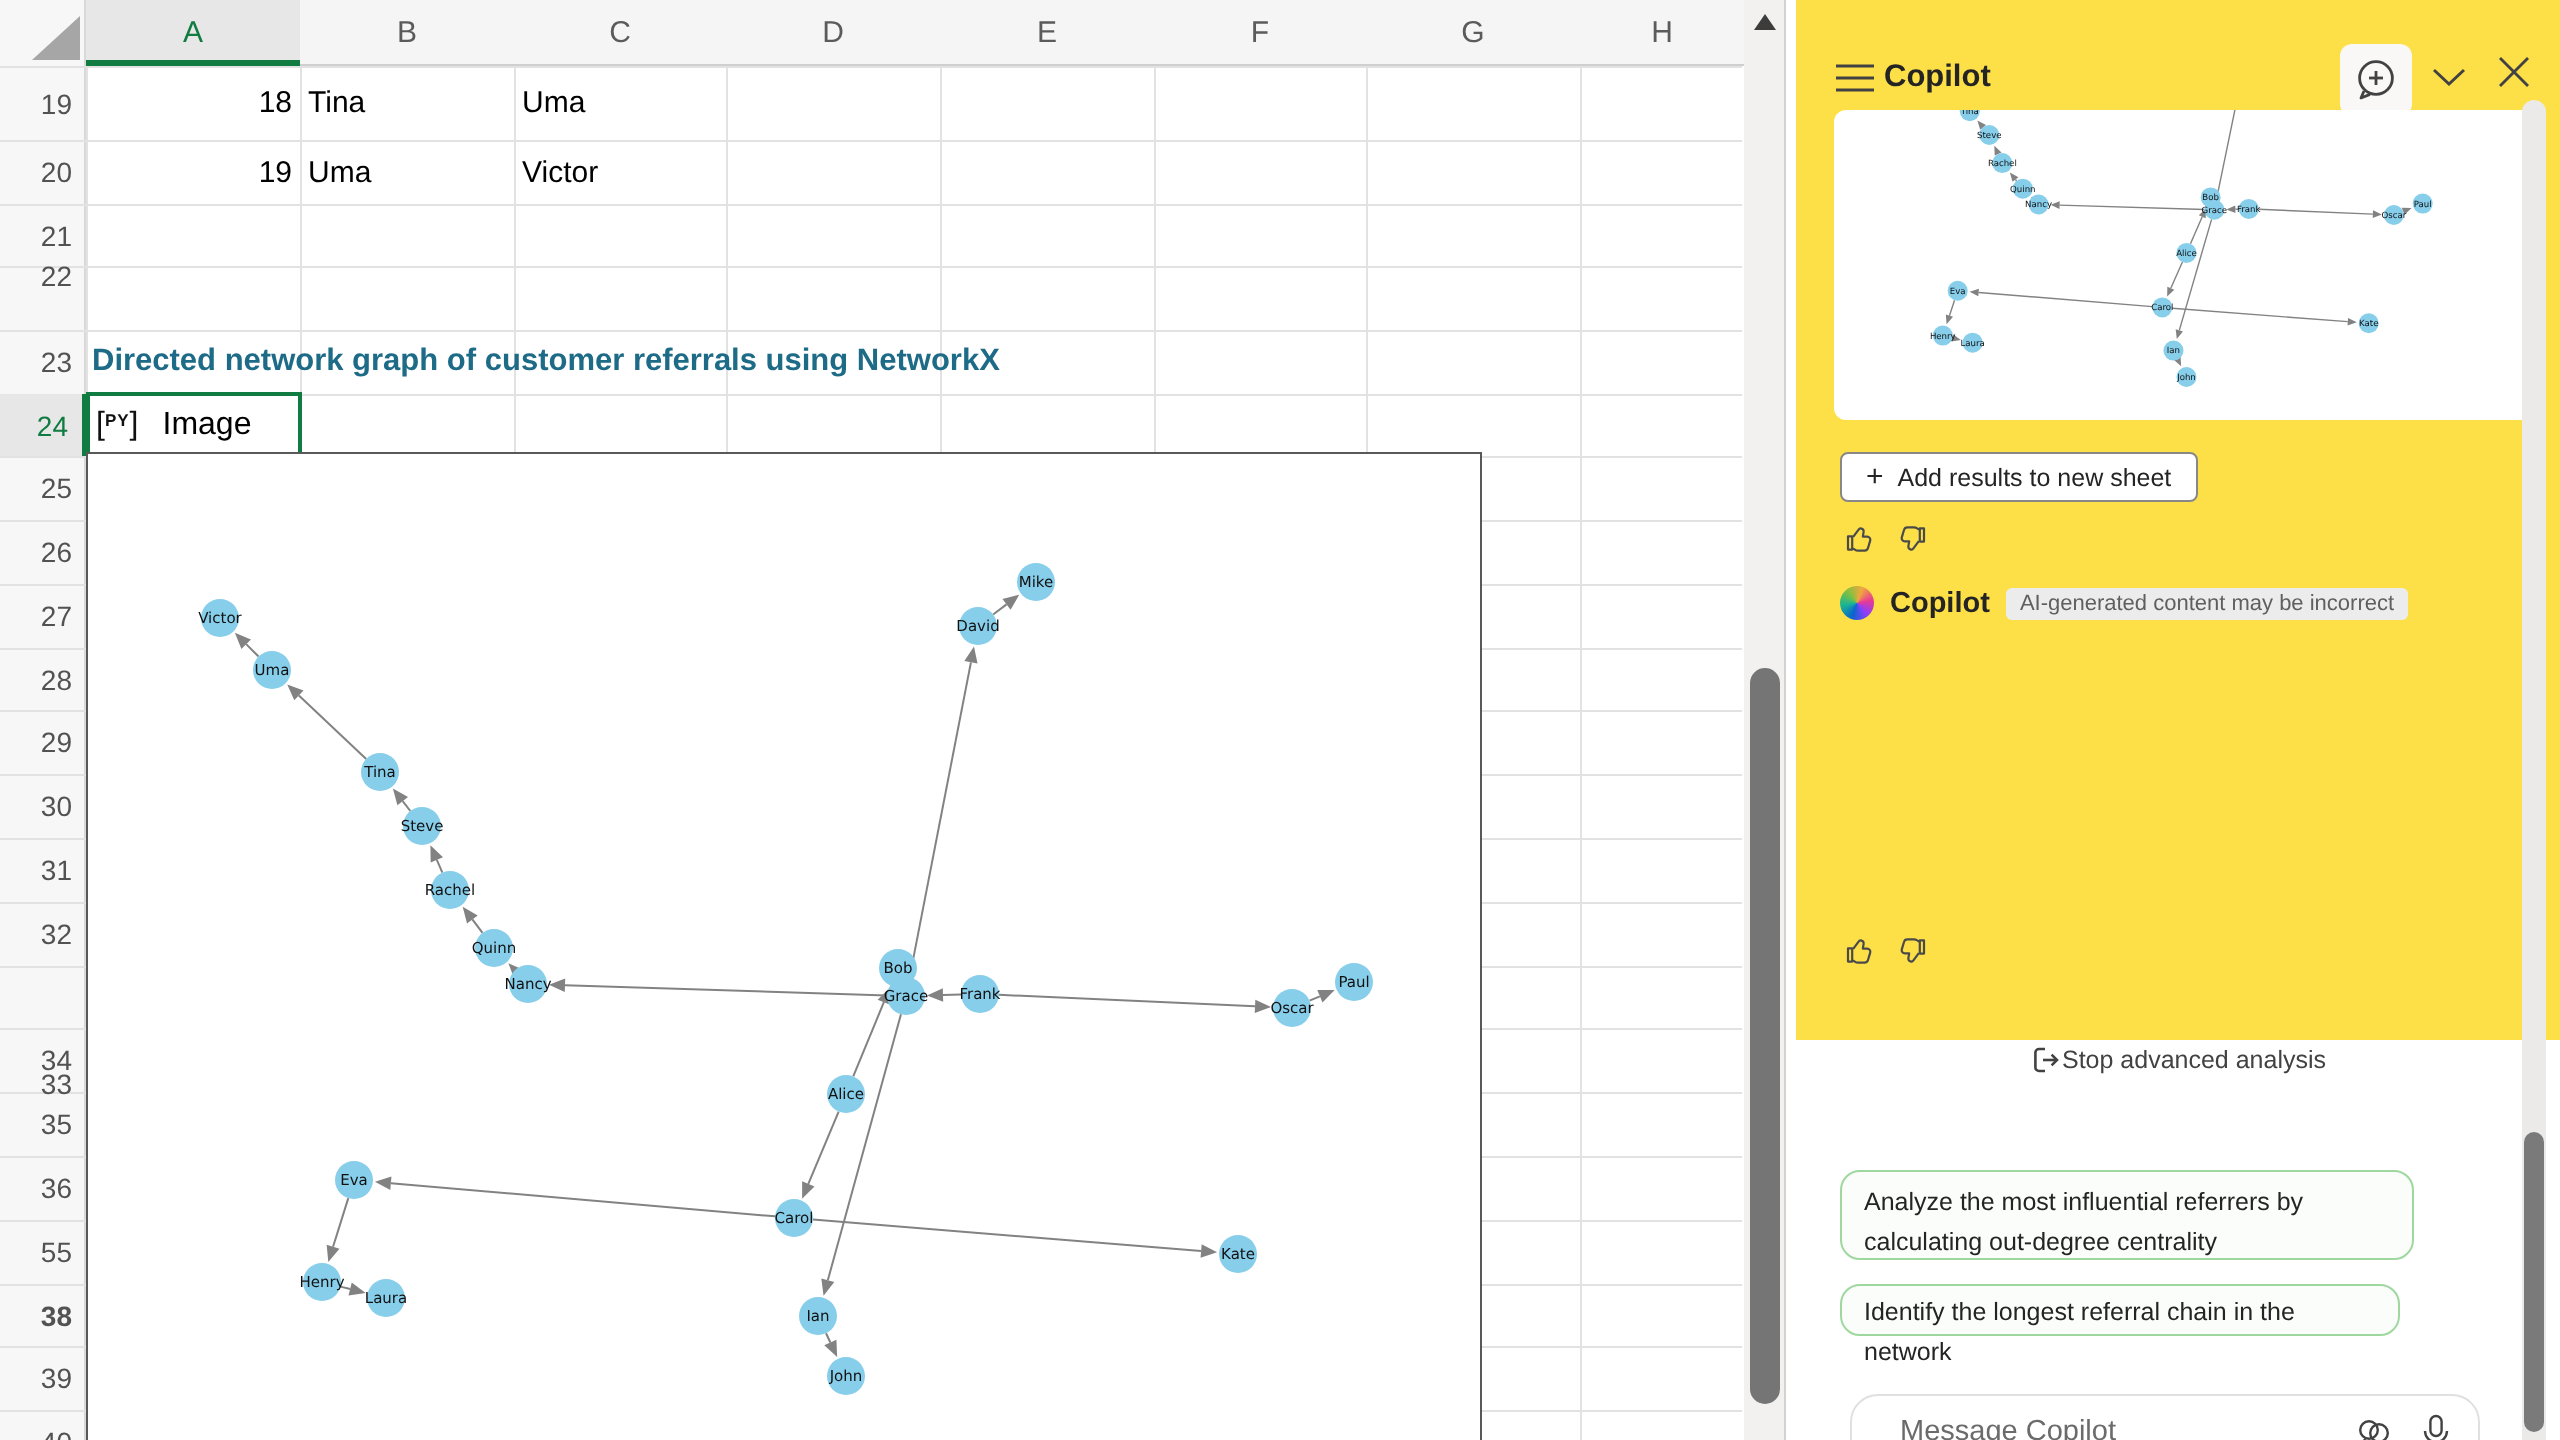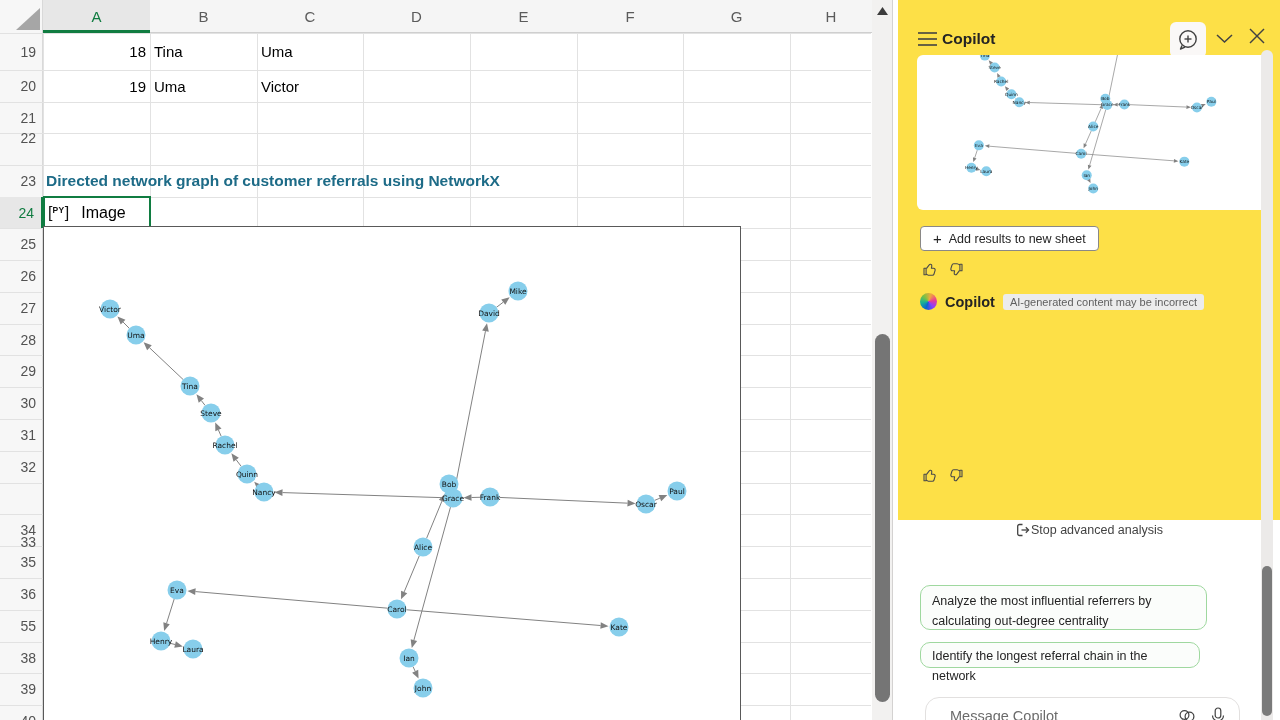--- a/index.html
+++ b/index.html
@@ -138,21 +138,21 @@
         <div class="rownum" style="top: 324px; height: 31px;">28</div>
         <div class="rownum" style="top: 355px; height: 32px;">29</div>
         <div class="rownum" style="top: 387px; height: 32px;">30</div>
         <div class="rownum" style="top: 419px; height: 32px;">31</div>
         <div class="rownum" style="top: 451px; height: 32px;">32</div>
         <div class="rownum" style="top: 483px; height: 31px; margin-top: 43px;">33</div>
         <div class="rownum" style="top: 514px; height: 32px;">34</div>
         <div class="rownum" style="top: 546px; height: 32px;">35</div>
         <div class="rownum" style="top: 578px; height: 32px;">36</div>
         <div class="rownum" style="top: 610px; height: 32px;">55</div>
-        <div class="rownum" style="top: 642px; height: 31px;">38</div>
+        <div class="rownum" style="top: 642px; height: 31px; font-weight: bold;">38</div>
         <div class="rownum" style="top: 673px; height: 32px;">39</div>
         <div class="rownum" style="top: 705px; height: 32px;">40</div>
       </div>
     <div id="cellLayer">
         <div class="cell right" style="left: 43px; width: 107px; top: 33px; height: 37px;">18</div>
         <div class="cell left" style="left: 150px; width: 107px; top: 33px; height: 37px;">Tina</div>
         <div class="cell left" style="left: 257px; width: 106px; top: 33px; height: 37px;">Uma</div>
         <div class="cell right" style="left: 43px; width: 107px; top: 70px; height: 32px;">19</div>
         <div class="cell left" style="left: 150px; width: 107px; top: 70px; height: 32px;">Uma</div>
         <div class="cell left" style="left: 257px; width: 106px; top: 70px; height: 32px;">Victor</div>

